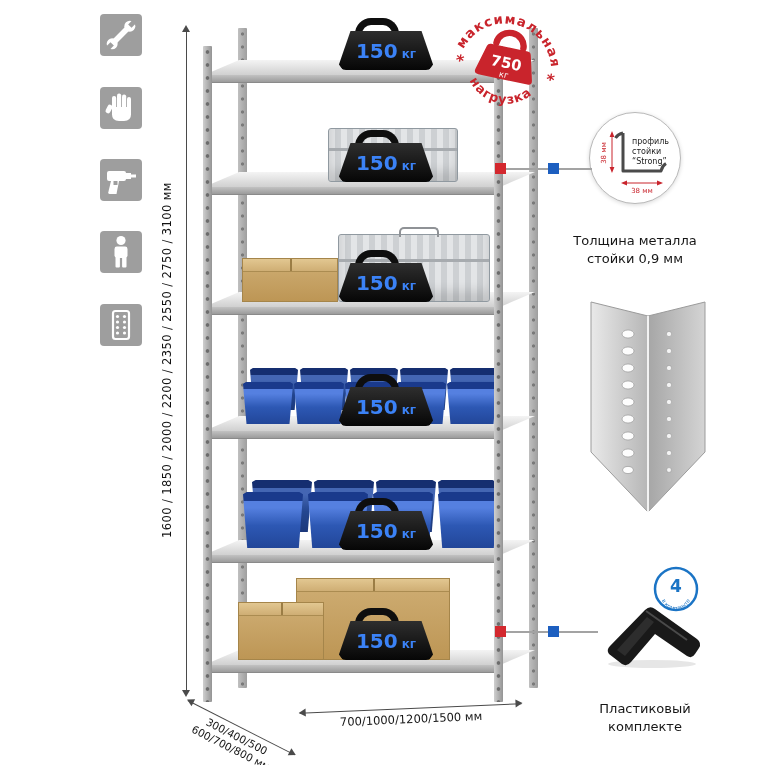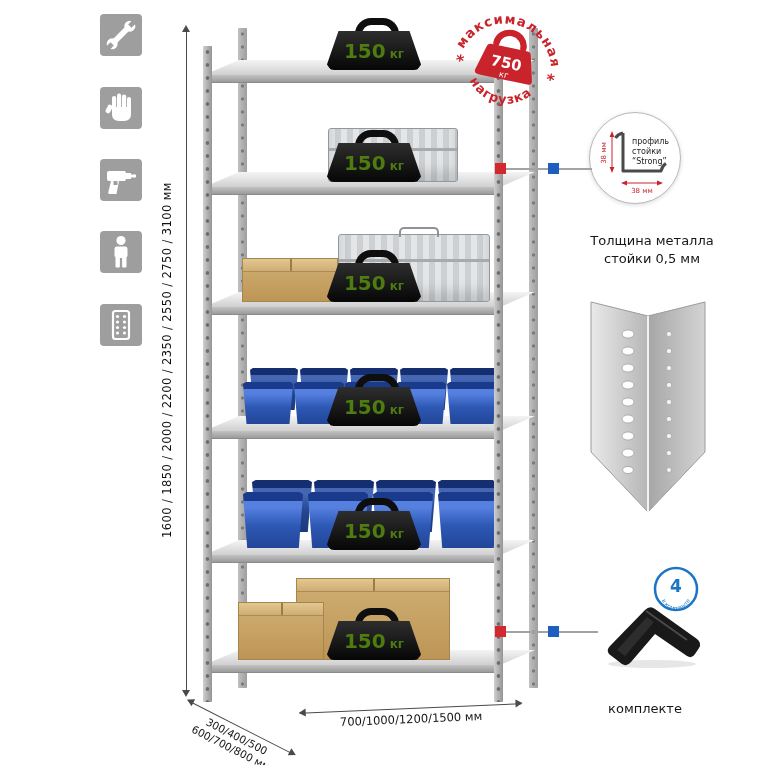--- a/index.html
+++ b/index.html
@@ -43,22 +43,22 @@
   .box::after{content:"";position:absolute;left:50%;top:0;width:1.5px;height:12px;background:#9b7d45;}
   .bin{position:absolute;border-radius:2px;
        clip-path:polygon(0 4%,6% 0,94% 0,100% 4%,93% 100%,7% 100%);
        background:linear-gradient(180deg,#1a3a8c 0 16%,#5580e0 16% 28%,#2d58b4 60%,#224699);}
   .bin.back{filter:brightness(.8);}
 
   
   .weight-badge{position:absolute;left:322px;width:96px;height:52px;z-index:6;}
   .weight-handle{position:absolute;left:33px;top:0;width:30px;height:20px;
                  border:7px solid #0e0e0e;border-bottom:none;border-radius:16px 16px 0 0;}
-  .weight-body{position:absolute;left:4px;top:13px;width:96px;height:39px;
-               display:flex;align-items:center;justify-content:center;gap:4px;color:#4d7c0f;}
+  .weight-body{position:absolute;left:16px;top:13px;width:96px;height:39px;
+               display:flex;align-items:center;justify-content:center;gap:4px;color:#3b82f6;}
   .weight-body::before{content:"";position:absolute;inset:0;background:linear-gradient(#2e2e2e,#060606);
                clip-path:polygon(13% 0,87% 0,99% 86%,95% 100%,5% 100%,1% 86%);border-radius:8px;}
   .w-num{position:relative;font-size:20px;font-weight:bold;line-height:1;}
   .w-unit{position:relative;font-size:12px;font-weight:bold;margin-top:6px;line-height:1;}
 
   
   .stamp{position:absolute;left:447px;top:5px;width:118px;height:118px;transform:rotate(12deg);z-index:7;}
   .stamp-arc{fill:#c9242c;font-weight:bold;letter-spacing:1px;}
 
   
@@ -275,23 +275,23 @@
       <text x="16" y="40" transform="rotate(-90 16 40)" text-anchor="middle" font-size="7" fill="#c9242c">38 мм</text>
       <line x1="34" y1="70" x2="70" y2="70" stroke="#c9242c" stroke-width="1"></line>
       <polygon points="31,70 37,67.6 37,72.4" fill="#c9242c"></polygon>
       <polygon points="73,70 67,67.6 67,72.4" fill="#c9242c"></polygon>
       <text x="52" y="80" text-anchor="middle" font-size="7" fill="#c9242c">38 мм</text>
       <text x="42" y="31" font-size="8" fill="#222">профиль</text>
       <text x="42" y="41" font-size="8" fill="#222">стойки</text>
       <text x="42" y="51" font-size="8" fill="#222">“Strong”</text>
     </svg>
   </div>
-  <div class="caption" style="left:582px;top:232px;width:140px">
+  <div class="caption" style="left:565px;top:232px;width:140px">
     <div>Толщина металла</div>
-    <div>стойки 0,5 мм</div>
+    <div>стойки 0,9 мм</div>
   </div>
 
   <div class="angle-post">
     <svg viewBox="0 0 130 215" width="130" height="215">
       <defs>
         <linearGradient id="gL" x1="0" y1="0" x2="1" y2="0">
           <stop offset="0" stop-color="#e9e9e9"></stop>
             <stop offset="1" stop-color="#b6b6b6"></stop>
         </linearGradient>
         <linearGradient id="gR" x1="0" y1="0" x2="1" y2="0">
@@ -339,20 +339,21 @@
     <svg viewBox="0 0 46 46" width="46" height="46">
       <defs>
           <path id="badgeArc" d="M8,29 A15,15 0 0 0 38,29"></path>
         </defs>
       <circle cx="23" cy="23" r="21" fill="#fff" stroke="#1b74c5" stroke-width="2.5"></circle>
       <text x="23" y="26" text-anchor="middle" font-size="17" font-weight="bold" fill="#1b74c5">4</text>
       <text font-size="5.5" fill="#1b74c5" text-anchor="middle"><textPath href="#badgeArc" startOffset="50%">в комплекте</textPath></text>
     </svg>
   </div>
   <div class="caption" style="left:565px;top:700px;width:160px">
+    <div>Пластиковый</div>
     <div>комплекте</div>
   </div>
 
   <div class="dim" style="left:188px;top:700px;width:120px;transform:rotate(27deg);transform-origin:0 0">
     <div class="dim-line"></div>
     <div class="dim-text">
       <div>300/400/500</div>
       <div>600/700/800 мм</div>
     </div>
   </div>

